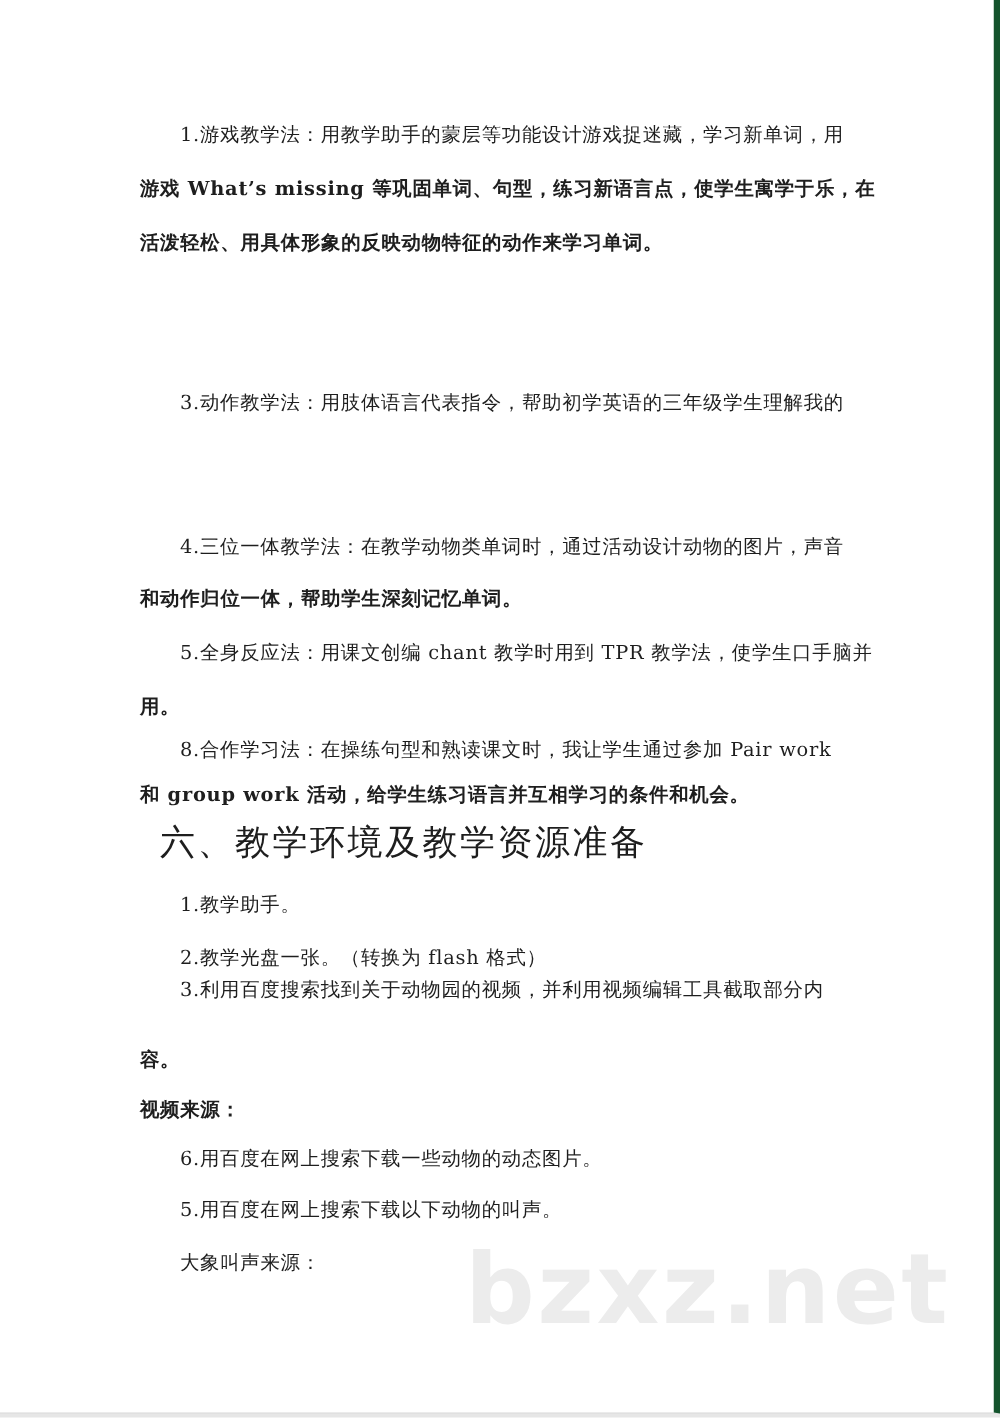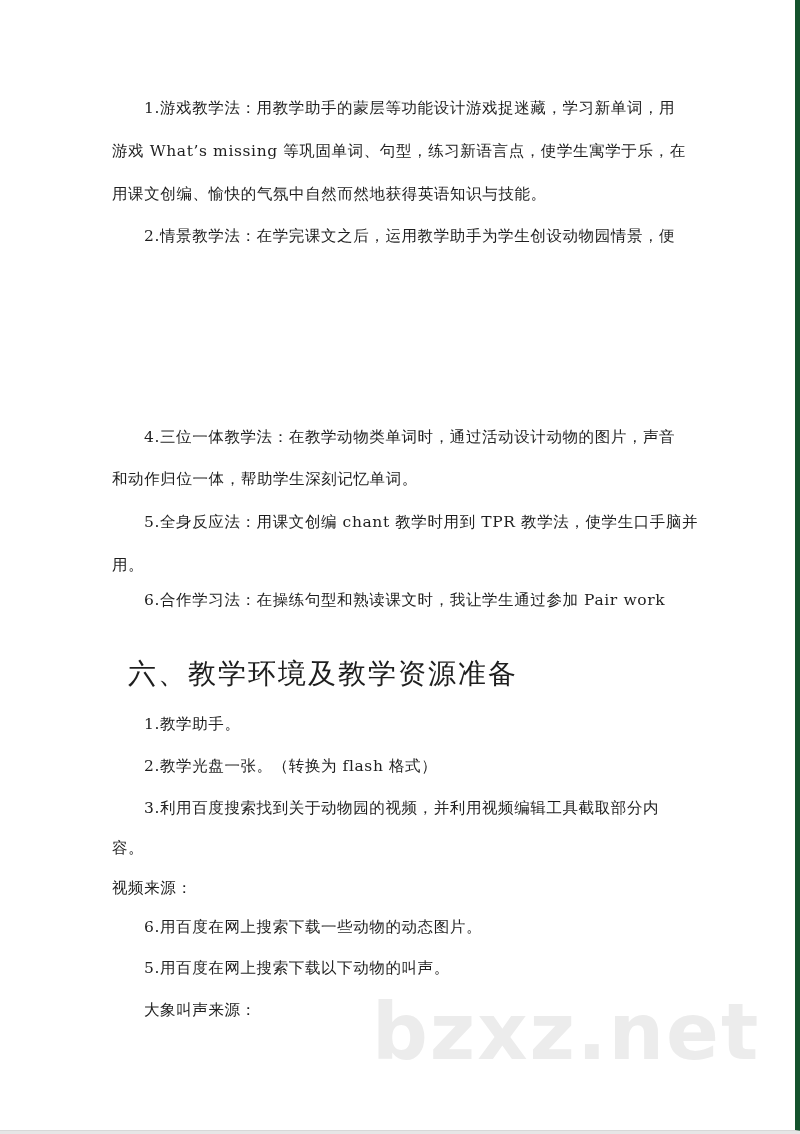--- a/index.html
+++ b/index.html
@@ -12,57 +12,58 @@
   .page {
     position: absolute; left: 0; top: 0; width: 795px; height: 1130px;
     background: #ffffff;
     border-right: 7px solid #14532d; border-bottom: 1px solid #d8d8d8;
   }
   .line {
     position: absolute; font-size: 15.5px; line-height: 20px;
     white-space: nowrap; letter-spacing: 0.6px;
   }
   .ind { left: 144px; }
-  .noind { left: 112px; }
+  .noind { left: 112px; font-weight: bold; }
   .heading {
     position: absolute; left: 128px; top: 660px;
     font-size: 28px; line-height: 28px; letter-spacing: 2px; white-space: nowrap;
   }
   .watermark {
     position: absolute; left: 372px; top: 992px;
     font-family: "DejaVu Sans", "Liberation Sans", sans-serif;
     font-weight: bold; font-size: 78px; line-height: 80px;
     color: #ececec; letter-spacing: 2px; white-space: nowrap;
   }
 </style>
 </head>
 <body>
 
 <div class="page">
 
   <div class="line ind" style="top:98px">1.游戏教学法：用教学助手的蒙层等功能设计游戏捉迷藏，学习新单词，用</div>
   <div class="line noind" style="top:141px">游戏 What’s missing 等巩固单词、句型，练习新语言点，使学生寓学于乐，在</div>
-  <div class="line noind" style="top:184px">用课文创编、愉快的气氛中自然而然地获得英语知识与技能。</div>
+  <div class="line noind" style="top:184px">活泼轻松、用具体形象的反映动物特征的动作来学习单词。</div>
 
-  <div class="line ind" style="top:226px">2.情景教学法：在学完课文之后，运用教学助手为学生创设动物园情景，便</div>
 
+  <div class="line ind" style="top:312px">3.动作教学法：用肢体语言代表指令，帮助初学英语的三年级学生理解我的</div>
 
   <div class="line ind" style="top:427px">4.三位一体教学法：在教学动物类单词时，通过活动设计动物的图片，声音</div>
   <div class="line noind" style="top:469px">和动作归位一体，帮助学生深刻记忆单词。</div>
 
   <div class="line ind" style="top:512px">5.全身反应法：用课文创编 chant 教学时用到 TPR 教学法，使学生口手脑并</div>
   <div class="line noind" style="top:555px">用。</div>
 
-  <div class="line ind" style="top:590px">6.合作学习法：在操练句型和熟读课文时，我让学生通过参加 Pair work</div>
+  <div class="line ind" style="top:590px">8.合作学习法：在操练句型和熟读课文时，我让学生通过参加 Pair work</div>
+  <div class="line noind" style="top:626px">和 group work 活动，给学生练习语言并互相学习的条件和机会。</div>
 
   <div class="heading">六、教学环境及教学资源准备</div>
 
   <div class="line ind" style="top:714px">1.教学助手。</div>
   <div class="line ind" style="top:756px">2.教学光盘一张。（转换为 flash 格式）</div>
-  <div class="line ind" style="top:798px">3.利用百度搜索找到关于动物园的视频，并利用视频编辑工具截取部分内</div>
+  <div class="line ind" style="top:782px">3.利用百度搜索找到关于动物园的视频，并利用视频编辑工具截取部分内</div>
   <div class="line noind" style="top:838px">容。</div>
   <div class="line noind" style="top:878px">视频来源：</div>
   <div class="line ind" style="top:917px">6.用百度在网上搜索下载一些动物的动态图片。</div>
   <div class="line ind" style="top:958px">5.用百度在网上搜索下载以下动物的叫声。</div>
   <div class="line ind" style="top:1000px">大象叫声来源：</div>
 
   <div class="watermark">bzxz.net</div>
 </div>
 
 </body></html>

